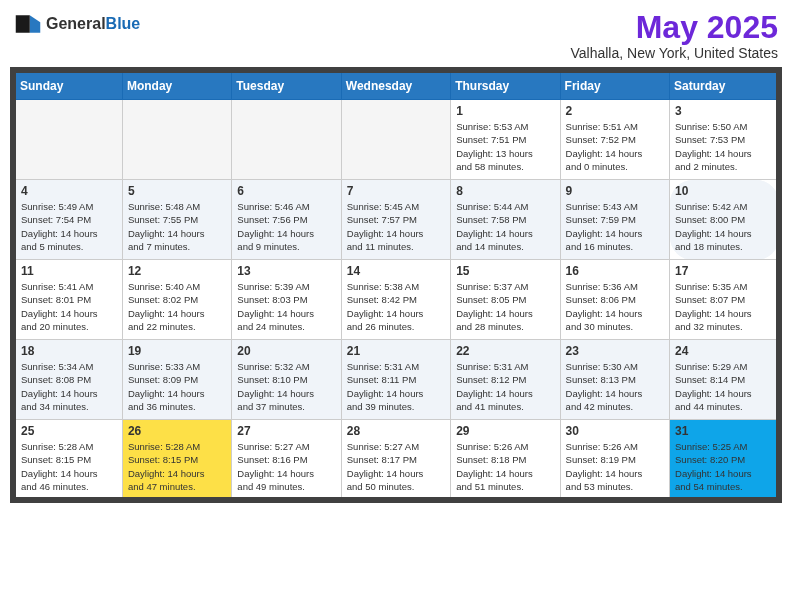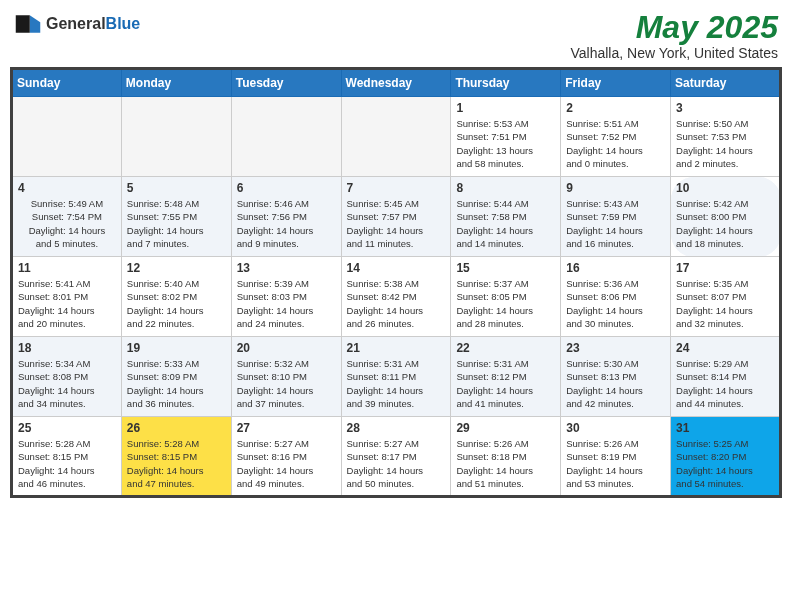--- a/index.html
+++ b/index.html
@@ -40,32 +40,31 @@
     .logo-icon {
       width: 28px;
       height: 28px;
     }
     .title-block {
       text-align: right;
     }
     .month-title {
       font-size: 32px;
       font-weight: bold;
-      color: #15803d;
+      color: #6d28d9;
       line-height: 1.1;
-      font-style: italic;
     }
     .subtitle {
       font-size: 14px;
       color: #333;
     }
     .calendar {
       width: 100%;
       border-collapse: collapse;
-      border: 3px solid #404040;
+      border: 6px solid #404040;
     }
     .calendar th {
       background: #2878c0;
       color: #fff;
       font-size: 12px;
       font-weight: bold;
       padding: 6px 4px;
       text-align: left;
       border: 1px solid #1a6bb5;
     }
@@ -158,21 +157,21 @@
           <div class="day-number">3</div>
           <div class="day-info" style="white-space: pre-line;">Sunrise: 5:50 AM
 Sunset: 7:53 PM
 Daylight: 14 hours
 and 2 minutes.</div>
         </td>
       </tr>
       <tr style="background-color: rgb(240, 244, 249);">
         <td style="background-color: rgb(240, 244, 249);">
           <div class="day-number">4</div>
-          <div class="day-info" style="white-space: pre-line; text-align: center;">Sunrise: 5:49 AM
+          <div class="day-info" style="white-space: pre-line;">Sunrise: 5:49 AM
 Sunset: 7:54 PM
 Daylight: 14 hours
 and 5 minutes.</div>
         </td>
         <td style="background-color: rgb(240, 244, 249);">
           <div class="day-number">5</div>
           <div class="day-info" style="white-space: pre-line;">Sunrise: 5:48 AM
 Sunset: 7:55 PM
 Daylight: 14 hours
 and 7 minutes.</div>

